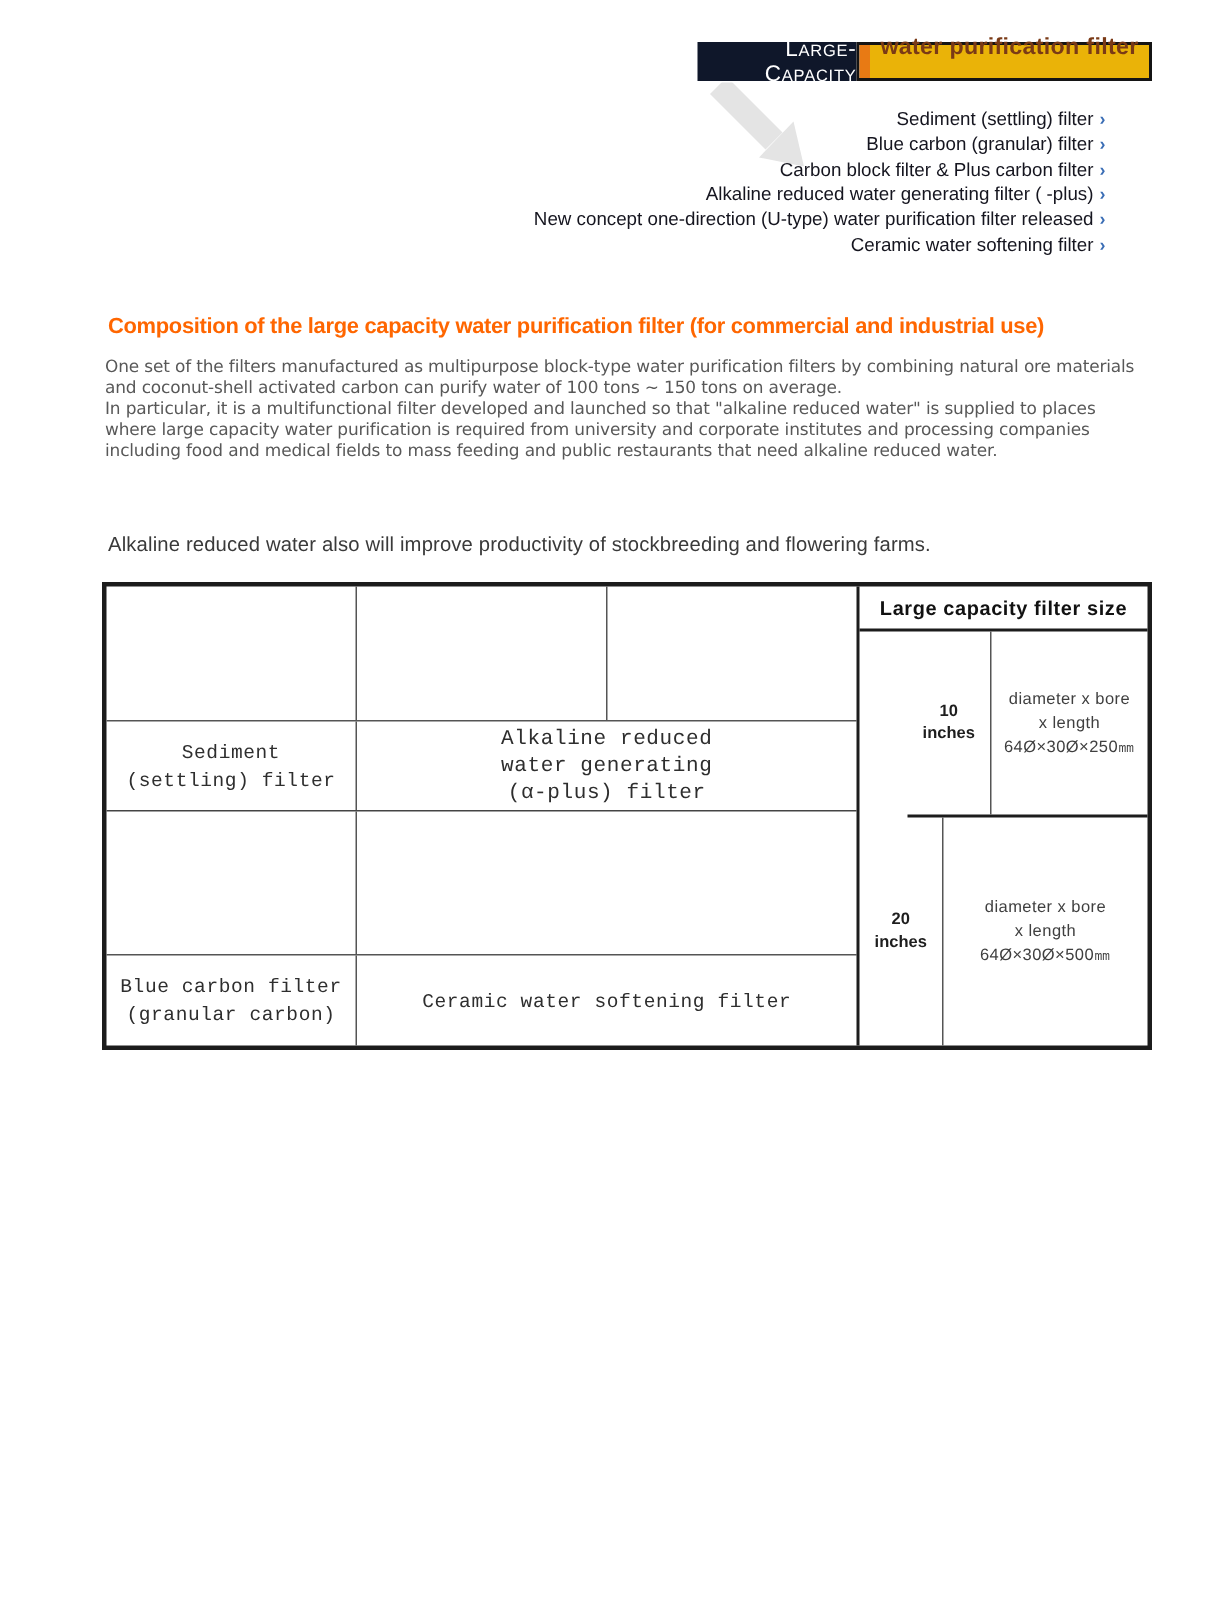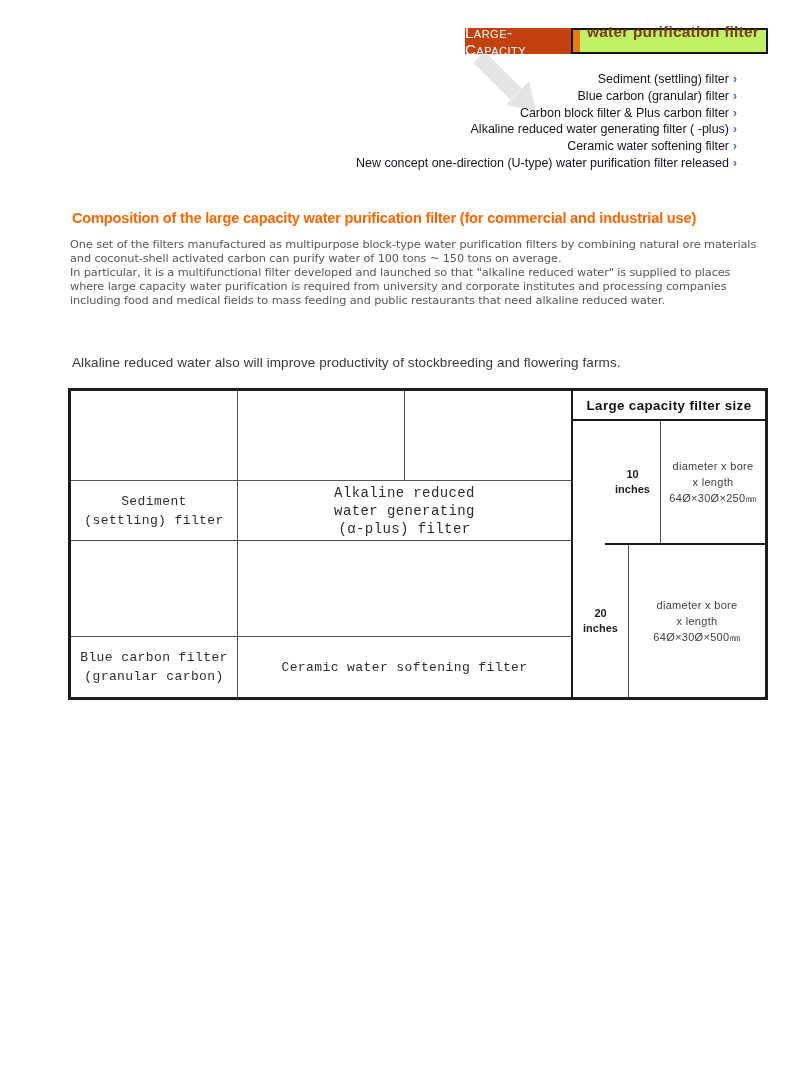--- a/index.html
+++ b/index.html
@@ -16,39 +16,40 @@
   .header-strip {
     position: absolute;
     top: 28px;
     left: 465px;
     width: 303px;
     height: 26px;
     display: flex;
   }
   .badge {
     width: 106px;
-    background: #c2410c;
+    background: #0f172a;
     color: #ffffff;
     display: flex;
     align-items: center;
     justify-content: center;
     font-variant: small-caps;
     font-size: 15px;
     letter-spacing: 0.5px;
     font-weight: 500;
+    text-align: right;
   }
   .title-box-wrap {
     flex: 1;
     border: 2px solid #141414;
     display: flex;
   }
   .accent-bar { width: 7px; background: #e87a14; }
   .title-box {
     flex: 1;
-    background: #bef264;
+    background: #eab308;
     color: #7a3a16;
     font-size: 15.5px;
     font-weight: 600;
     display: flex;
     align-items: center;
     justify-content: center;
     padding-bottom: 19px;
     letter-spacing: 0.2px;
   }
 
@@ -204,22 +205,22 @@
 <svg class="se-arrow" viewBox="0 0 80 56">
   <line x1="13" y1="2" x2="50" y2="39" stroke="#e4e4e4" stroke-width="16"></line>
   <polygon points="70,56 63,26 40,50" fill="#e4e4e4"></polygon>
 </svg>
 
 <nav class="quick-links">
   <a class="quick-link"><span>Sediment (settling) filter</span><span class="link-arrow">›</span></a>
   <a class="quick-link"><span>Blue carbon (granular) filter</span><span class="link-arrow">›</span></a>
   <a class="quick-link"><span>Carbon block filter &amp; Plus carbon filter</span><span class="link-arrow">›</span></a>
   <a class="quick-link"><span>Alkaline reduced water generating filter ( -plus)</span><span class="link-arrow">›</span></a>
+  <a class="quick-link"><span>New concept one-direction (U-type) water purification filter released</span><span class="link-arrow">›</span></a>
   <a class="quick-link"><span>Ceramic water softening filter</span><span class="link-arrow">›</span></a>
-  <a class="quick-link"><span>New concept one-direction (U-type) water purification filter released</span><span class="link-arrow">›</span></a>
 </nav>
 
 <h2 class="composition-heading">Composition of the large capacity water purification filter (for commercial and industrial use)</h2>
 <div class="composition-body">
   <p>One set of the filters manufactured as multipurpose block-type water purification filters by combining natural ore materials
 and coconut-shell activated carbon can purify water of 100 tons ~ 150 tons on average.</p>
   <p>In particular, it is a multifunctional filter developed and launched so that "alkaline reduced water" is supplied to places
 where large capacity water purification is required from university and corporate institutes and processing companies
 including food and medical fields to mass feeding and public restaurants that need alkaline reduced water.</p>
 </div>

